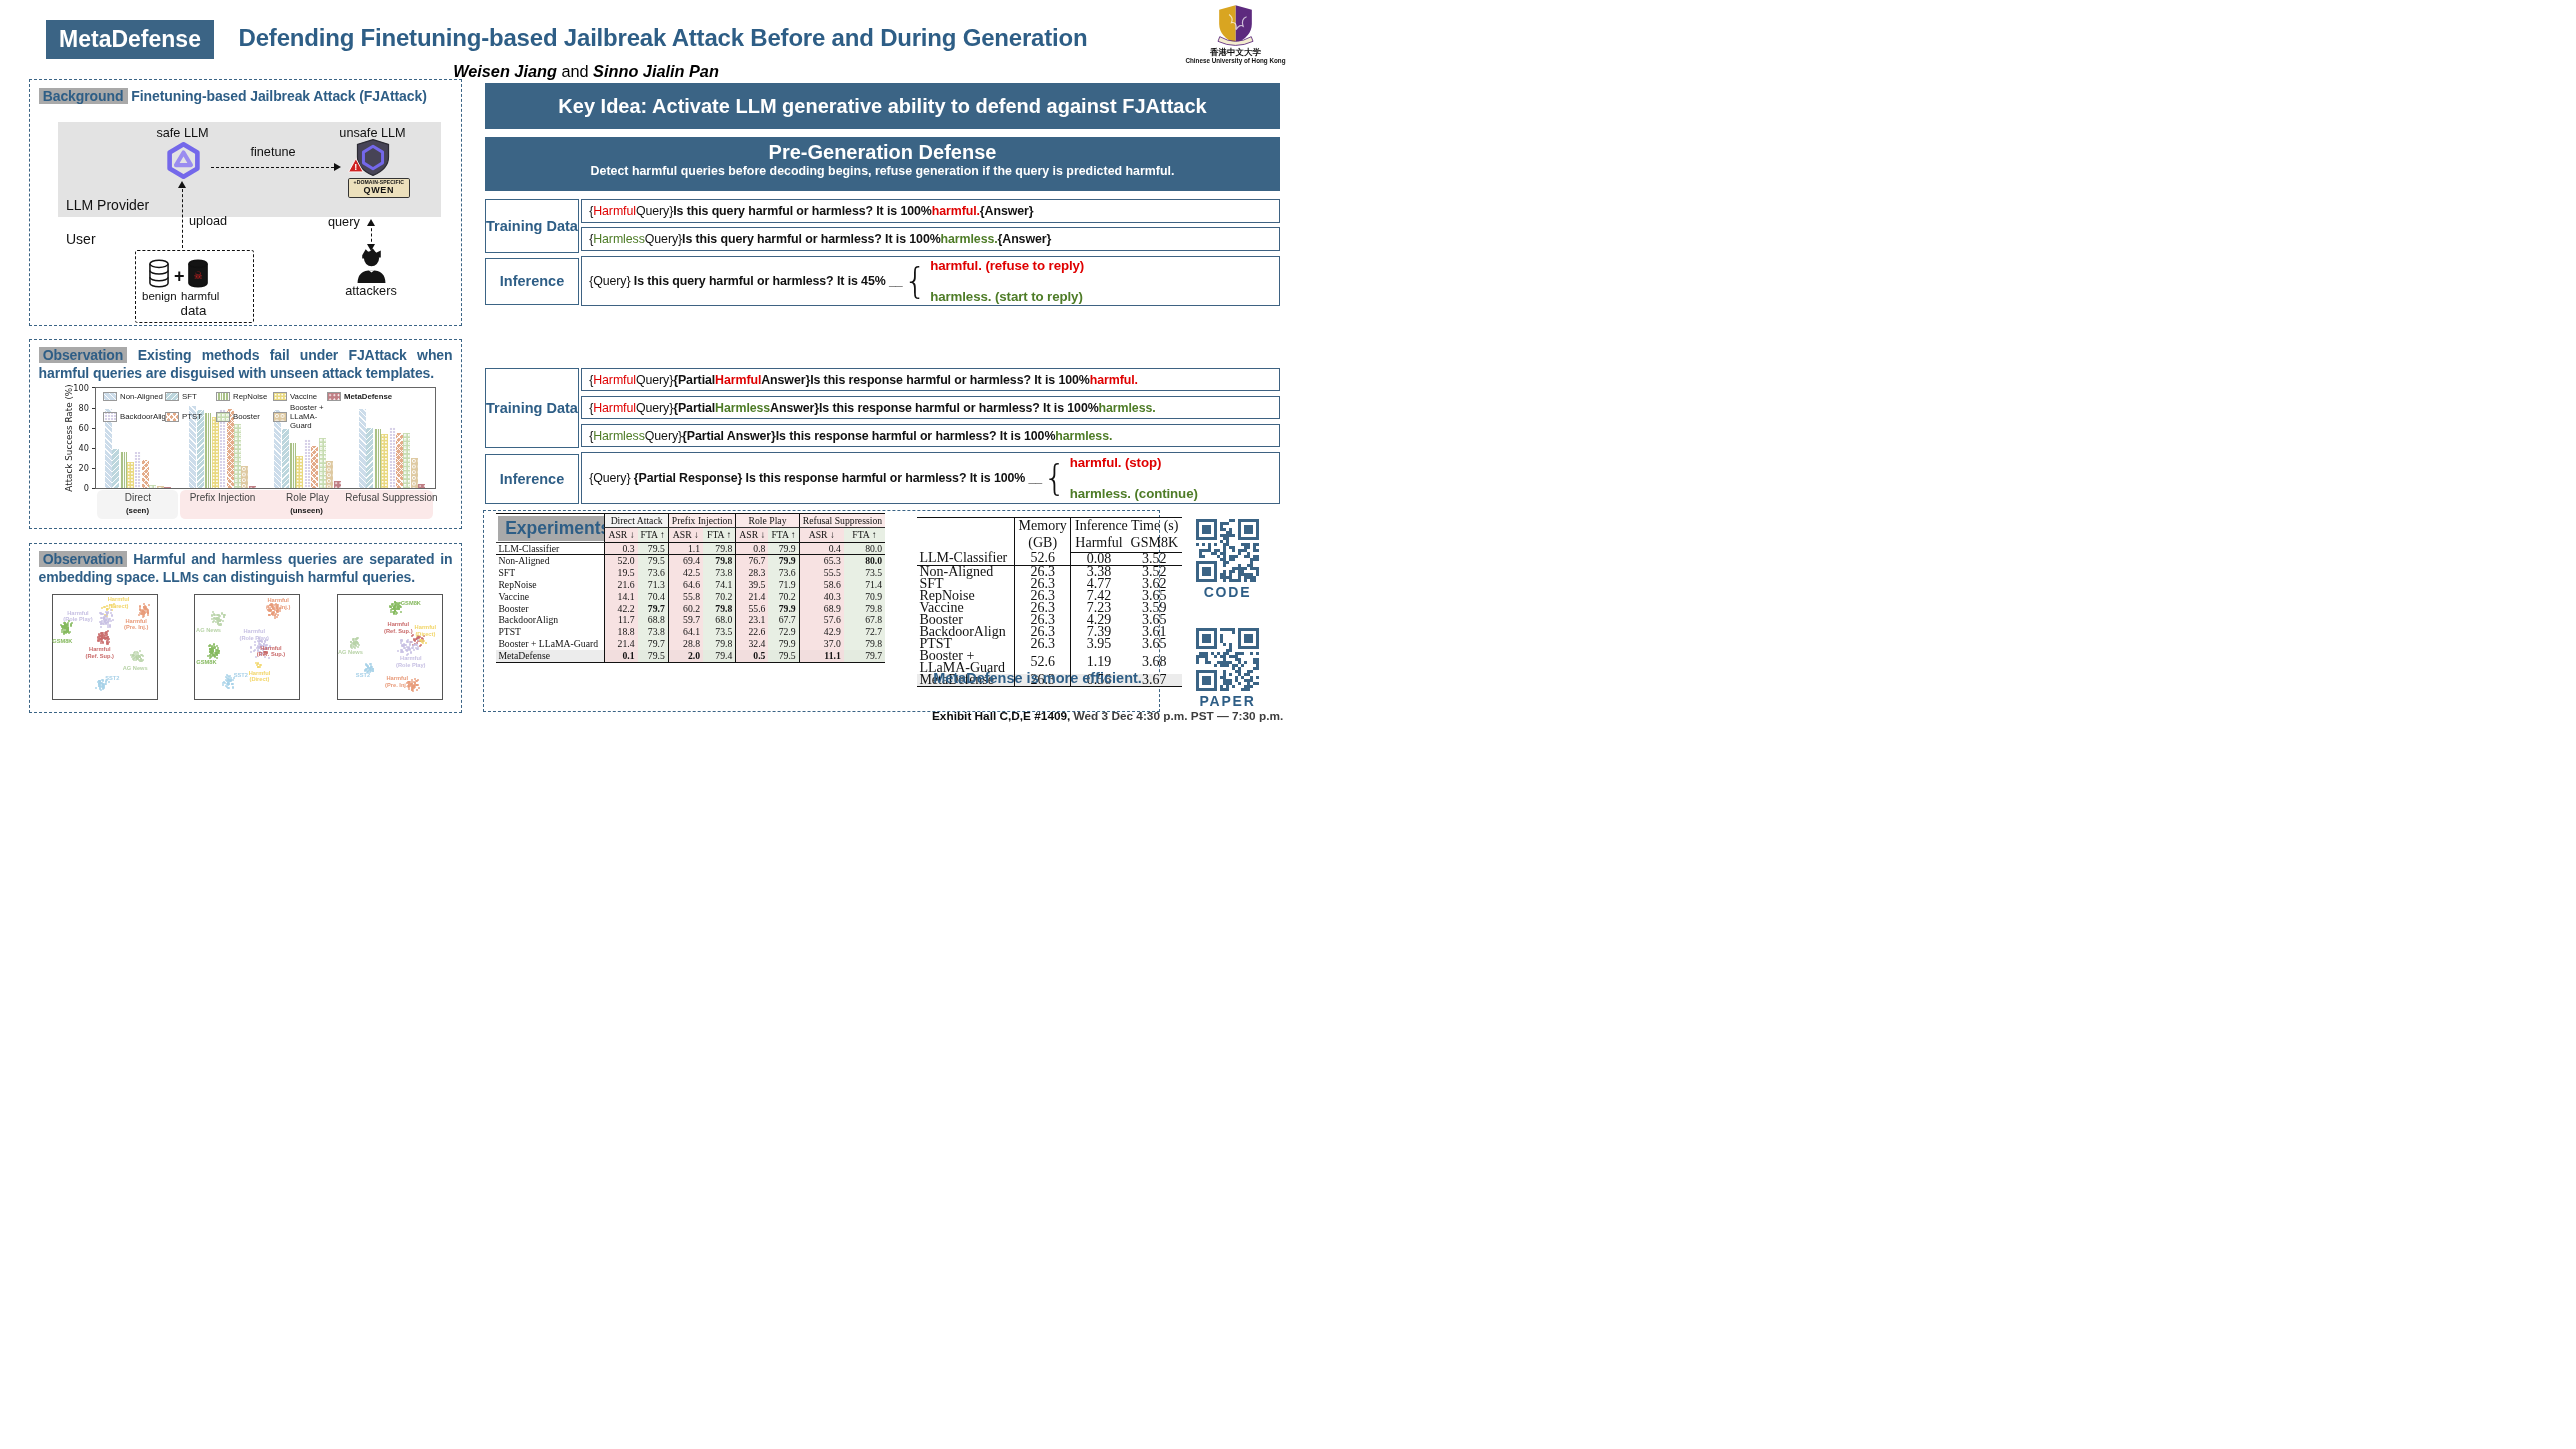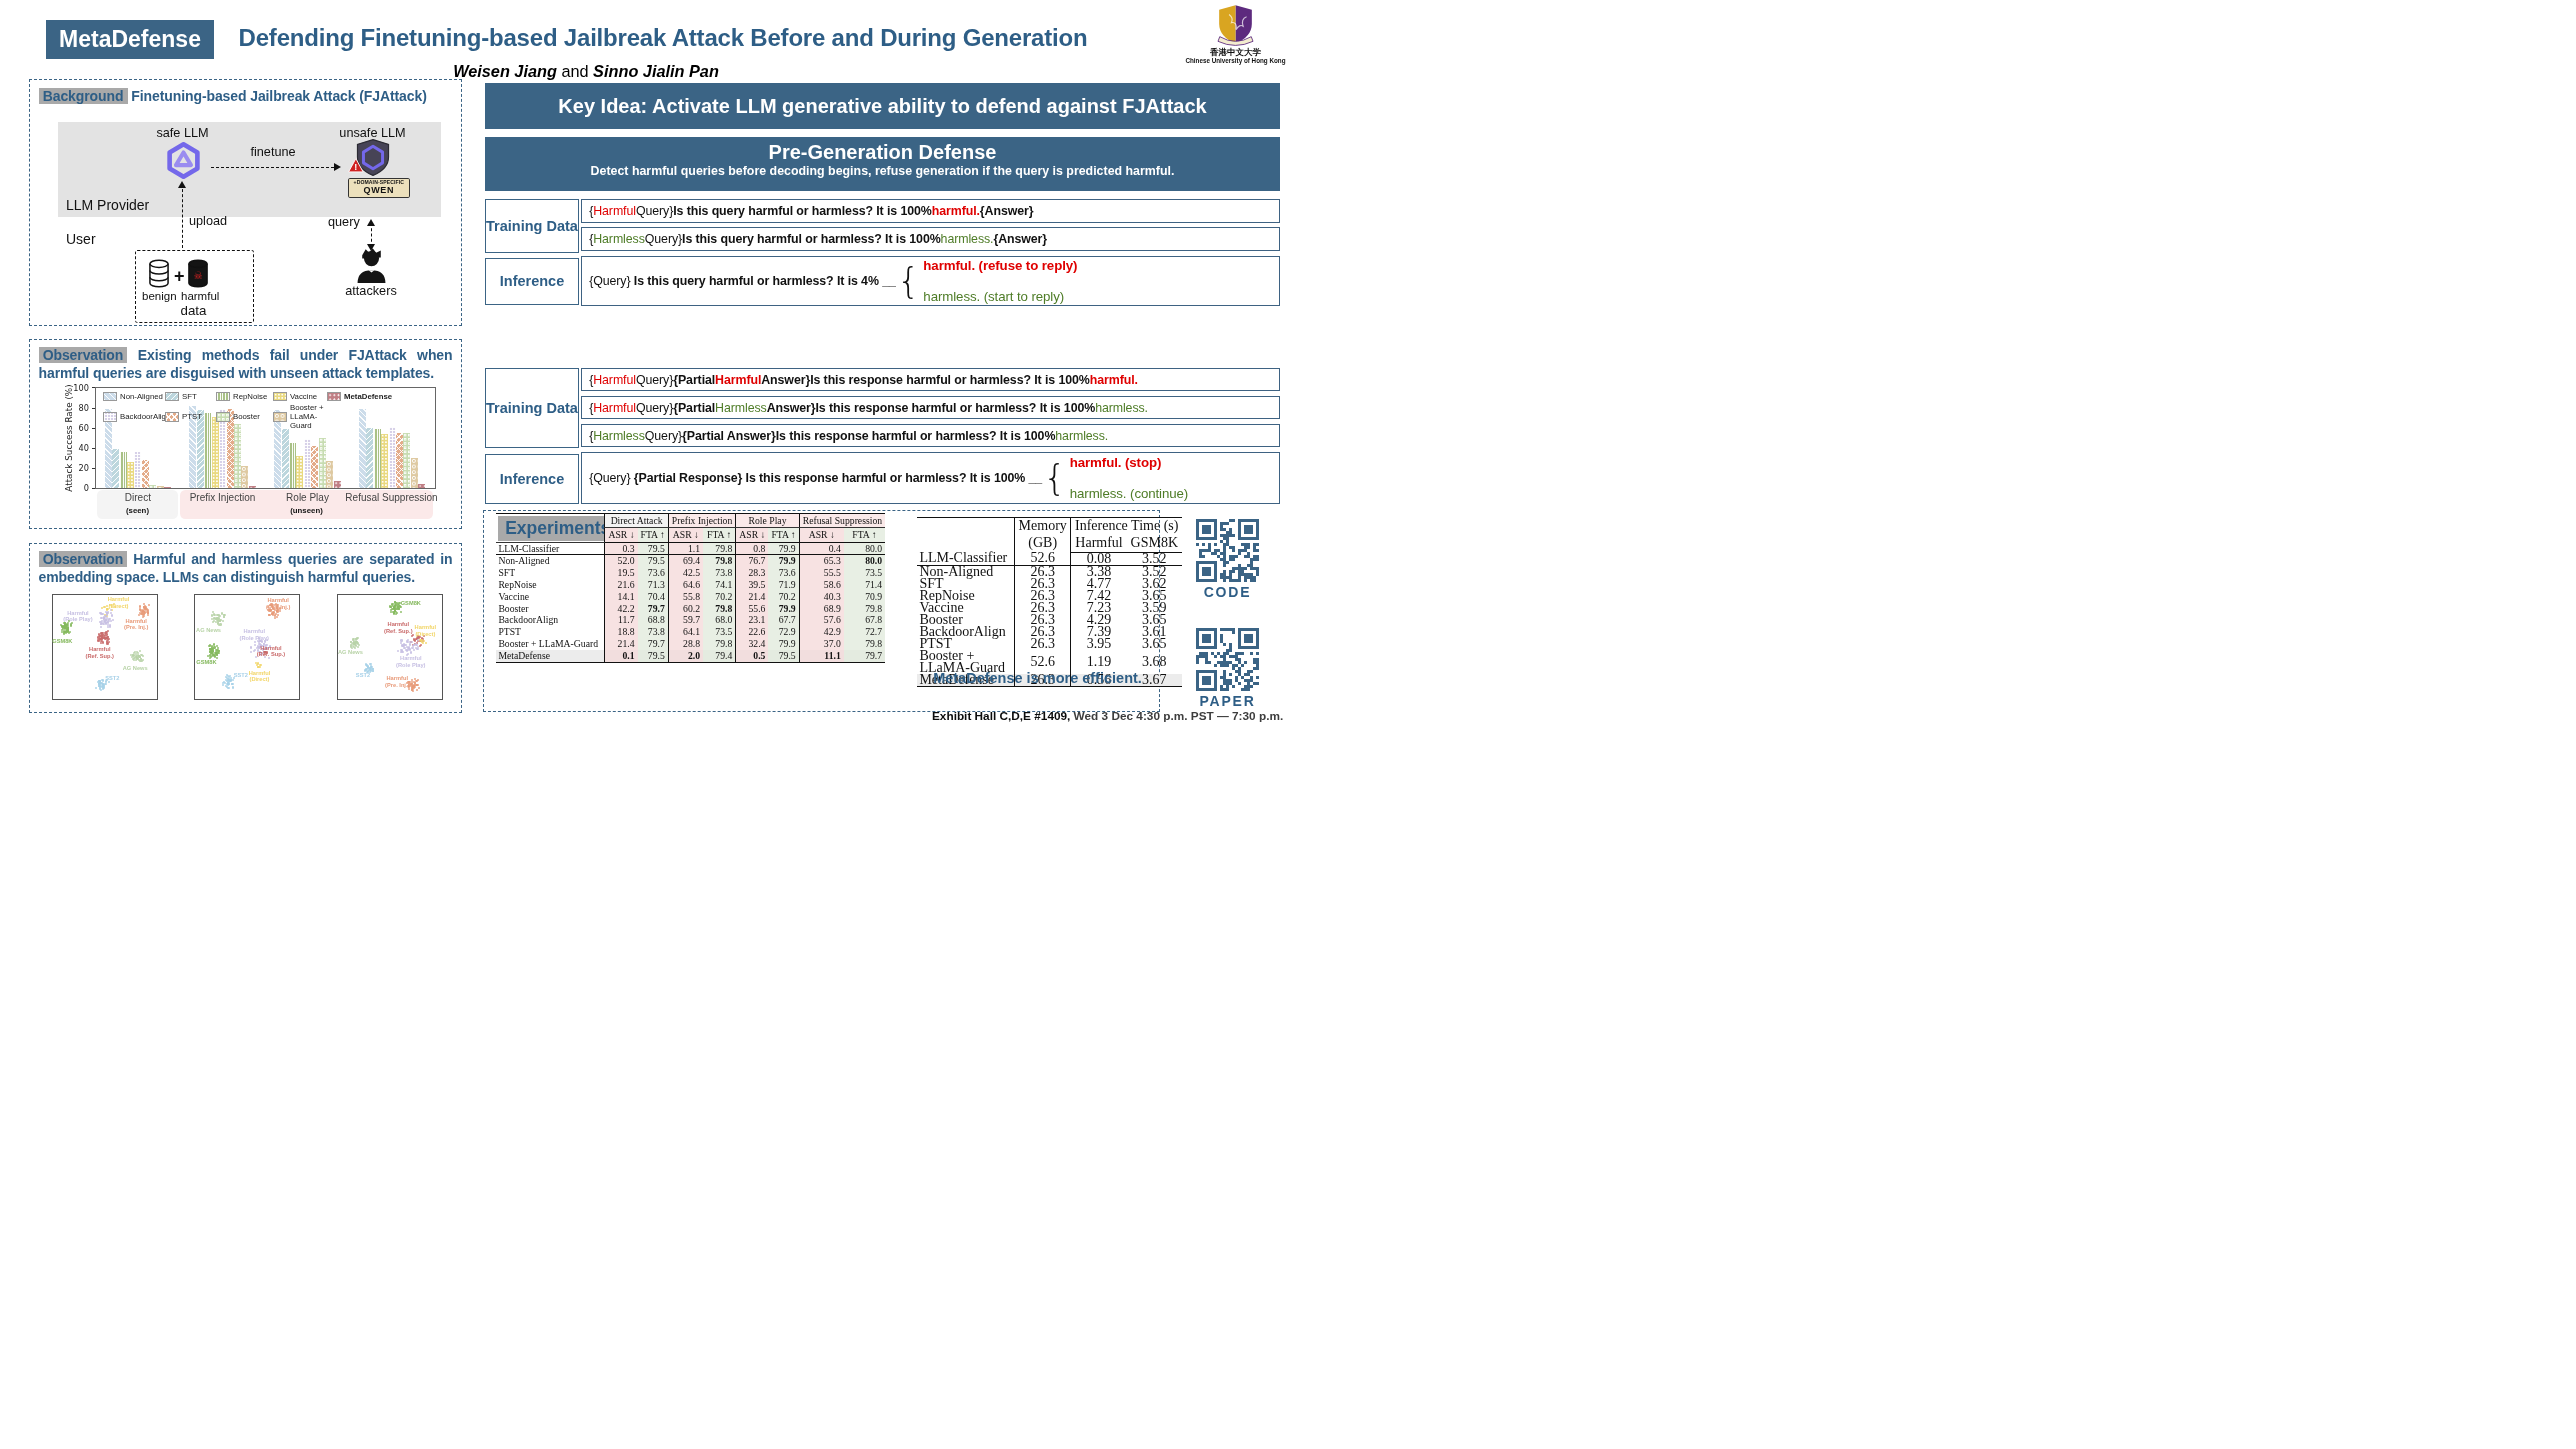--- a/index.html
+++ b/index.html
@@ -49,21 +49,21 @@
   .banner .t2x{font-size:12.4px;font-weight:700;}
   #key-idea{left:485px;top:83px;width:795px;height:46px;display:flex;align-items:center;justify-content:center;}
   #pregen-banner{left:485px;top:137px;width:795px;height:54px;padding-top:0;}
   #midgen-banner{left:485px;top:310px;width:795px;height:52px;}
   .lblbox{border:1.8px solid #3b6485;background:#fff;color:#2e5e86;font-weight:700;font-size:14.5px;
           display:flex;align-items:center;justify-content:center;text-align:center;line-height:1.25;}
   .cbox{border:1.5px solid #3e6282;background:#fff;display:flex;align-items:center;
         font-size:12.4px;letter-spacing:-0.1px;padding:0 7.2px;white-space:nowrap;}
   .s-p{font-weight:400;} .s-b{font-weight:700;}
   .s-r{color:#df0000;font-weight:400;} .s-rb{color:#df0000;font-weight:700;}
-  .s-g{color:#4e7c27;font-weight:400;} .s-gb{color:#4e7c27;font-weight:400;}
+  .s-g{color:#4e7c27;font-weight:400;} .s-gb{color:#4e7c27;font-weight:700;}
   .s-blue{color:#2e5e86;font-weight:700;}
   .s-redhl{color:#c00000;background:#f6dddd;font-weight:700;}
   .s-greenhl{color:#4e7c27;background:#e9f0e3;font-weight:700;}
   .brace{font-family:"DejaVu Sans",sans-serif;font-size:36px;font-weight:100;line-height:.9;margin:0 3.6px 0 1.2px;}
   .opts{display:flex;flex-direction:column;justify-content:space-between;height:46px;font-size:13.3px;}
 
   
   #exp-panel{left:483px;top:510px;width:675px;height:200px;}
   #exp-label{left:498px;top:516px;background:#a9a9a9;color:#2e5e86;font-size:17.5px;font-weight:700;padding:1.8px 7.2px;}
   table{border-collapse:collapse;font-family:"Liberation Serif",serif;color:#111;}
@@ -1180,21 +1180,21 @@
       <span class="s-p">{</span>
       <span class="s-g">Harmless</span>
       <span class="s-p"> Query} </span>
       <span class="s-b">Is this query harmful or harmless? It is 100% </span>
       <span class="s-gb">harmless.</span>
       <span class="s-b"> {Answer}</span>
     </div>
 
   <div class="abs lblbox" style="left:485px;top:258px;width:92px;height:45px;">Inference</div>
   <div class="abs cbox" style="left:581px;top:256px;width:699px;height:50px;box-sizing:border-box;">
-    <span><span class="s-p">{Query} </span><span class="s-b">Is this query harmful or harmless? It is 4% __</span></span>
+    <span><span class="s-p">{Query} </span><span class="s-b">Is this query harmful or harmless? It is 45% __</span></span>
     <span class="brace">{</span>
     <span class="opts">
         <span class="s-rb">harmful. (refuse to reply)</span>
         <span class="s-gb">harmless. (start to reply)</span>
       </span>
   </div>
 
 
   <div class="abs lblbox" style="left:485px;top:368px;width:92px;height:78px;">Training Data</div>
   <div class="abs cbox" style="left:581px;top:368px;width:699px;height:23px;box-sizing:border-box;">

